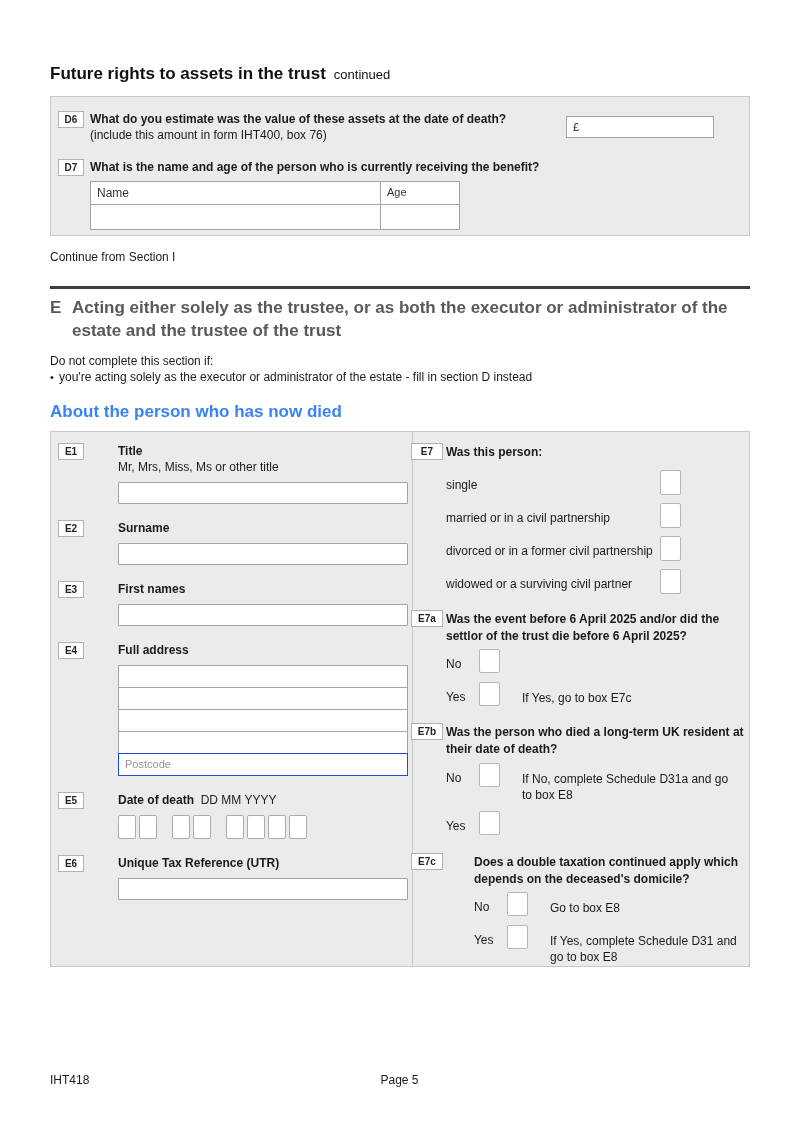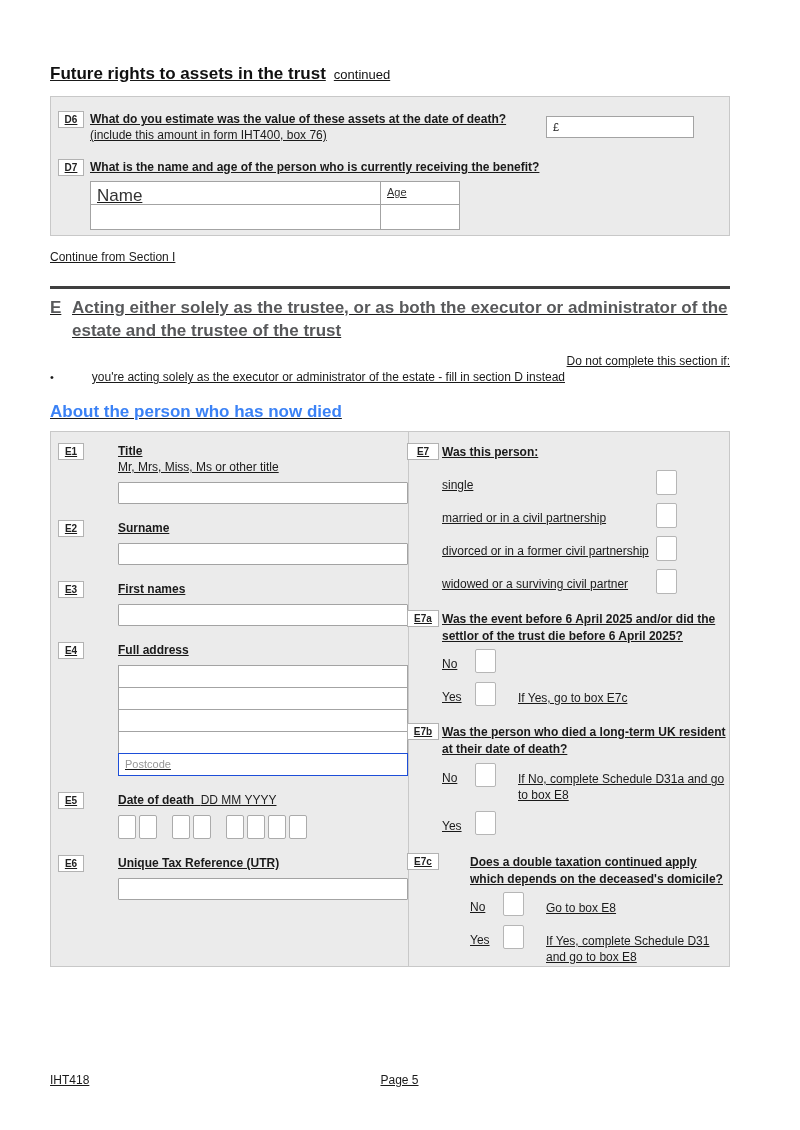--- a/index.html
+++ b/index.html
@@ -3,21 +3,21 @@
 <meta charset="utf-8">
 <style>
   * { margin:0; padding:0; box-sizing:border-box; }
   html,body { background:#fff; }
   body {
     width:800px; height:1130px;
     font-family:"Liberation Sans", sans-serif;
     font-size:12px; color:#1a1a1a;
     position:relative; overflow:hidden;
   }
-  .sheet { padding:64px 70px 0 50px; width:800px; height:1130px;text-decoration:underline; }
+  .sheet { padding:64px 50px 0 50px; width:800px; height:1130px; }
 
   
   .page-title { font-size:17px; font-weight:bold; color:#111; }
   .page-title .continued { font-size:13px; font-weight:normal; margin-left:8px; }
   .subheading { font-size:17px; font-weight:bold; color:#3b82f6; margin-top:17px; }
 
   
   .panel { background:#ebebeb; border:1px solid #c8c8c8; }
   .panel-d { margin-top:12px; height:140px; padding:14px 0 0 7px; position:relative; }
   .panel-e { margin-top:9px; height:536px; display:flex; }
@@ -48,31 +48,31 @@
     font-size:11px; line-height:20px; padding-left:6px; color:#222;
   }
 
   
   .d6-note { line-height:17px; }
   .d7 { margin-top:15px; }
   .na-table { margin-top:6px; width:370px; background:#fff; border:1px solid #a3a3a3; }
   .na-row { display:flex; }
   .na-row.hdr { height:22px; }
   .na-row.blank { height:25px; border-top:1px solid #a3a3a3; }
-  .na-cell-name { width:290px; border-right:1px solid #a3a3a3; padding:4px 0 0 6px; font-size:17px; color:#333; }
+  .na-cell-name { width:290px; border-right:1px solid #a3a3a3; padding:4px 0 0 6px; font-size:12px; color:#333; }
   .na-cell-age { width:78px; padding:4px 0 0 6px; font-size:11px; color:#333; }
 
   .continue-note { margin-top:14px; line-height:15px; }
   .thick-rule { margin-top:21px; height:3px; background:#3f3f3f; }
 
   .e-heading { margin-top:7px; display:flex; font-size:17px; font-weight:bold; color:#58595b; line-height:23px; }
   .e-heading .letter { width:22px; flex:none; }
   .e-heading .text { max-width:668px; }
 
-  .intro { margin-top:11px; line-height:16px;text-align:right; }
+  .intro { margin-top:11px; line-height:16px; }
   .bullet { position:relative; padding-left:9px; max-width:515px; }
   .bullet::before { content:"•"; position:absolute; left:0; font-size:11px; }
 
   
   .col-left { width:362px; padding:11px 0 0 7px; }
   .col-right { width:338px; border-left:1px solid #c8c8c8; padding:11px 0 0 0; }
 
   .lfield { margin-bottom:16px;gap:28px; }
   .lfield .fhint { margin-bottom:7px; }
   .lfield .flabel.solo { margin-bottom:7px; }

